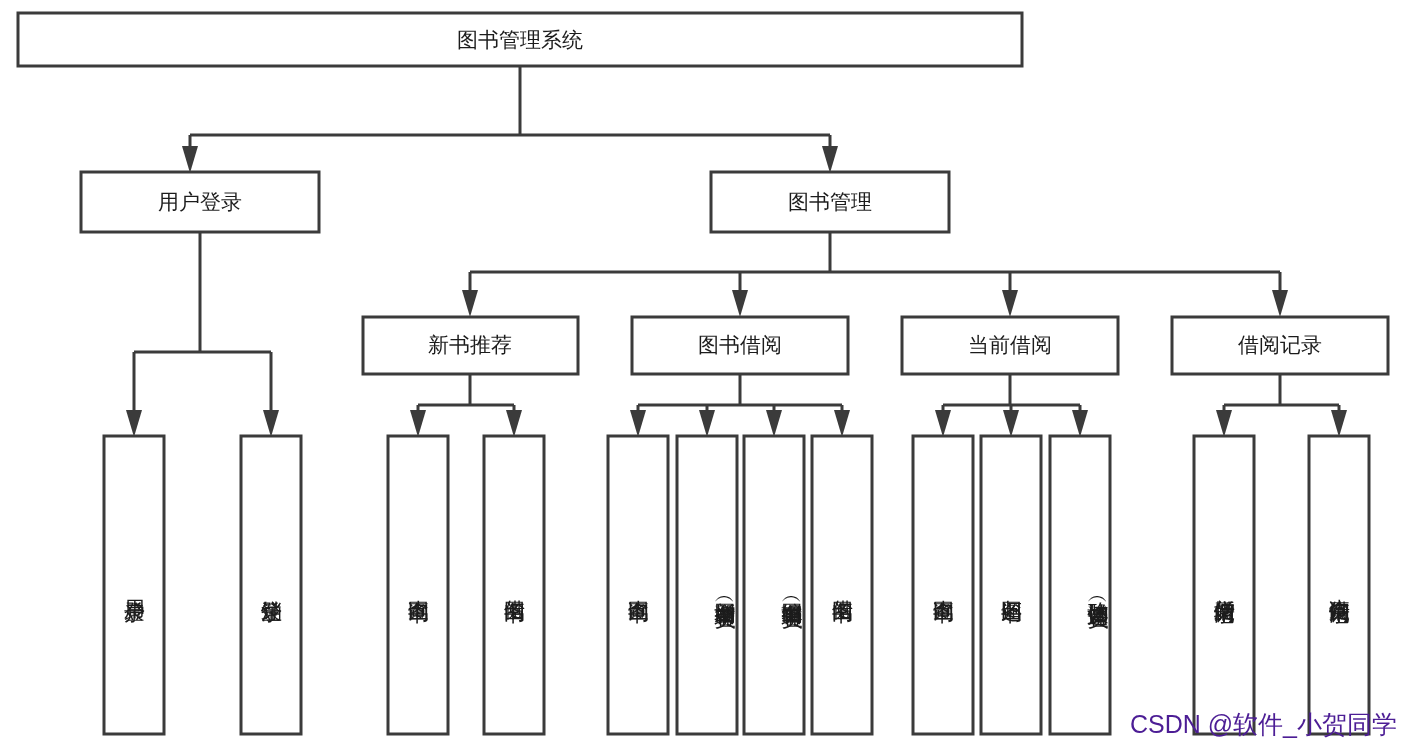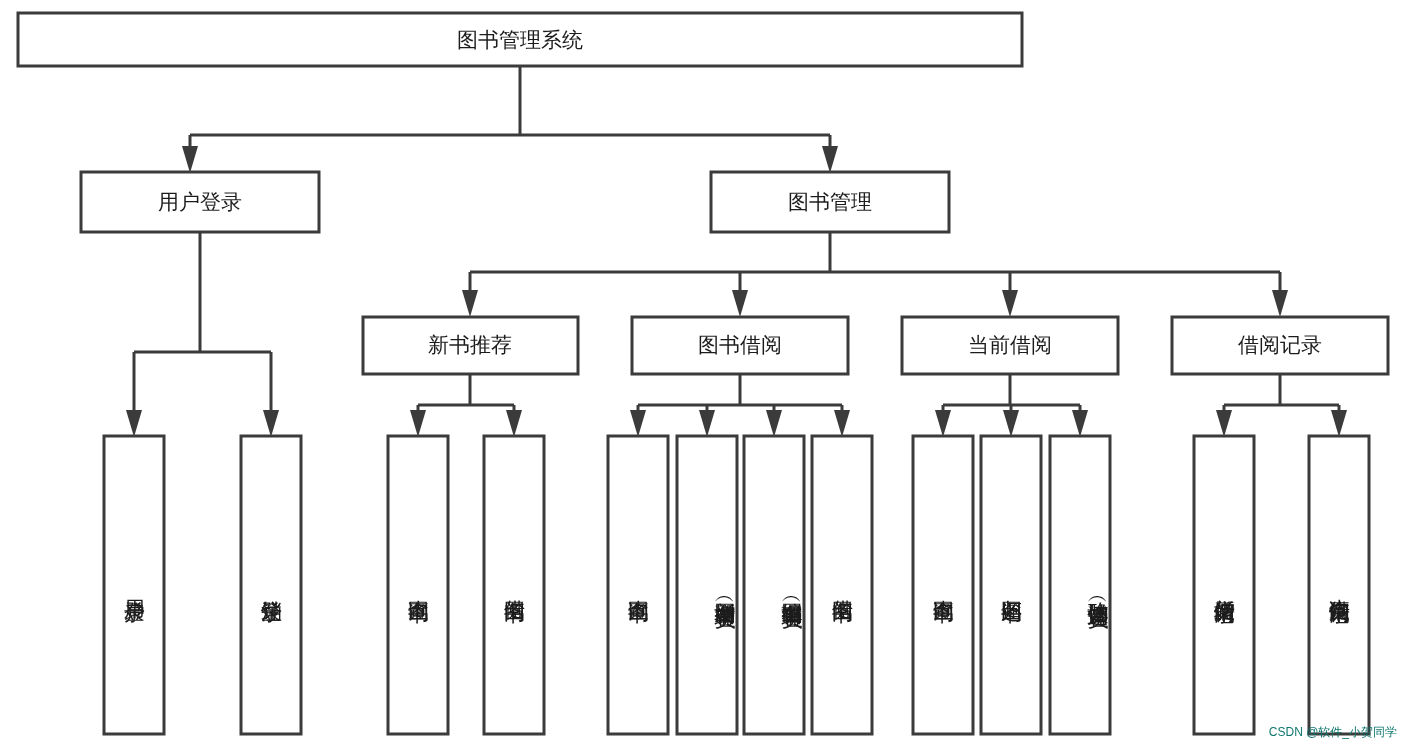--- a/index.html
+++ b/index.html
@@ -59,22 +59,22 @@
     color: #1c1c1c;
     letter-spacing: 1px;
     white-space: nowrap;
     pointer-events: none;
   }
   .watermark {
     position: absolute;
     right: 8px;
     bottom: 6px;
     font-family: "Liberation Sans", "DejaVu Sans", sans-serif;
-    font-size: 12px;
-    color: #0f766e;
+    font-size: 25px;
+    color: #4c1d95;
     white-space: nowrap;
   }
 </style>
 </head>
 <body>
 
 <div id="diagram-root">
 
   <svg class="canvas" viewBox="0 0 1405 747" xmlns="http://www.w3.org/2000/svg">
 

